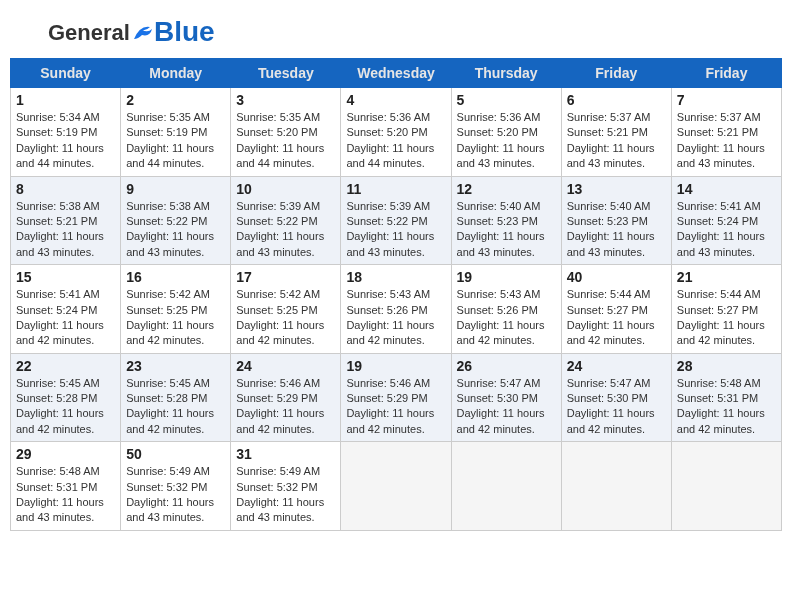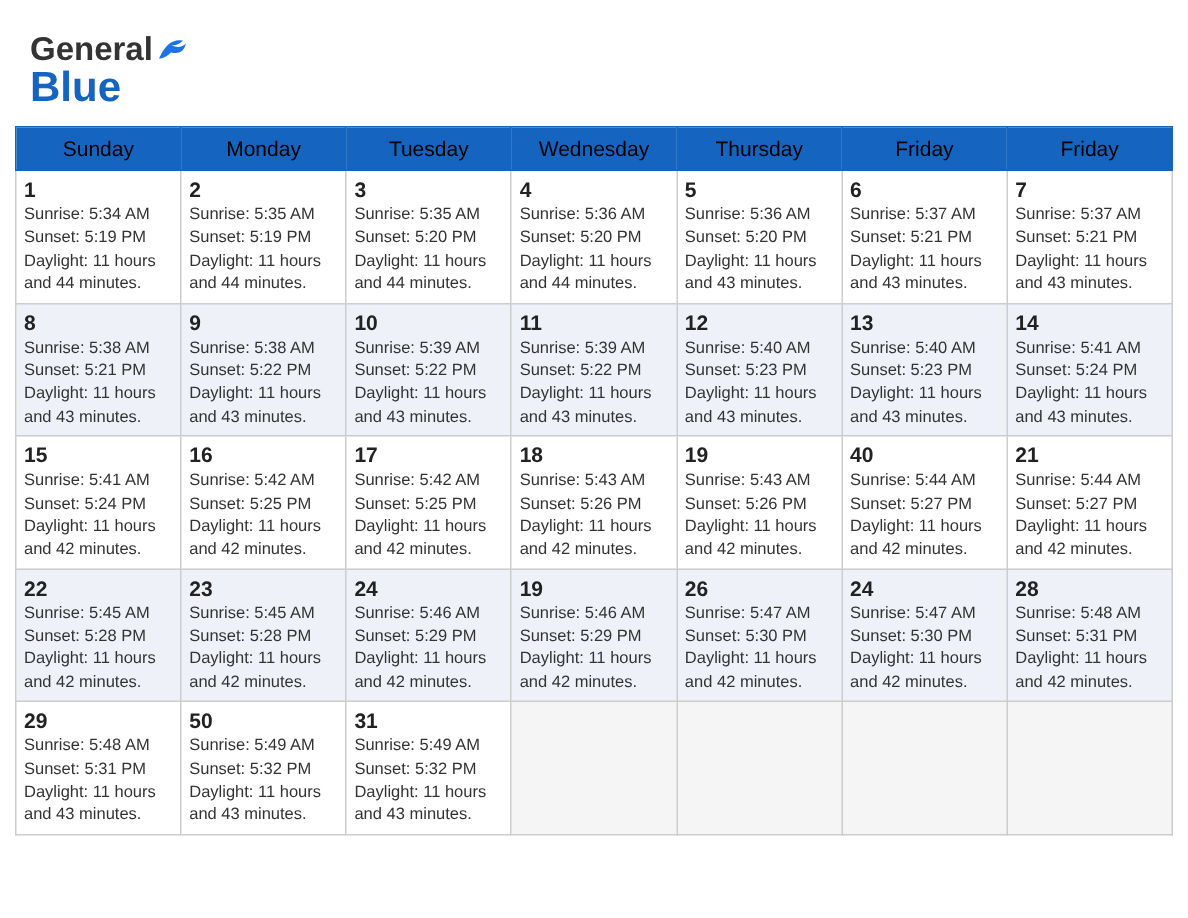--- a/index.html
+++ b/index.html
@@ -11,22 +11,23 @@
       padding: 10px;
     }
     .header {
       display: flex;
       justify-content: space-between;
       align-items: flex-start;
       padding: 10px 10px 5px 10px;
     }
     .logo {
       display: flex;
-      flex-direction: column;
+      flex-direction: row;
       align-items: flex-start;
+      margin-left: 28px;
     }
     .logo-line1 {
       display: flex;
       align-items: center;
     }
     .title-area {
       text-align: right;
     }
     .month-title {
       font-size: 36px;
@@ -37,25 +38,25 @@
       font-size: 16px;
       color: #444;
     }
     .calendar {
       width: 100%;
       border-collapse: collapse;
       margin-top: 5px;
     }
     .calendar th {
       background: #1565c0;
-      color: #000000;
+      color: #e5e5e5;
       text-align: center;
       padding: 6px 4px;
       font-size: 14px;
-      font-weight: normal;
+      font-weight: bold;
       border: 1px solid #1565c0;
     }
     .calendar td {
       border: 1px solid #ccc;
       vertical-align: top;
       padding: 4px 5px;
       width: 14.28%;
       background: #fff;
       font-size: 11px;
       color: #333;

